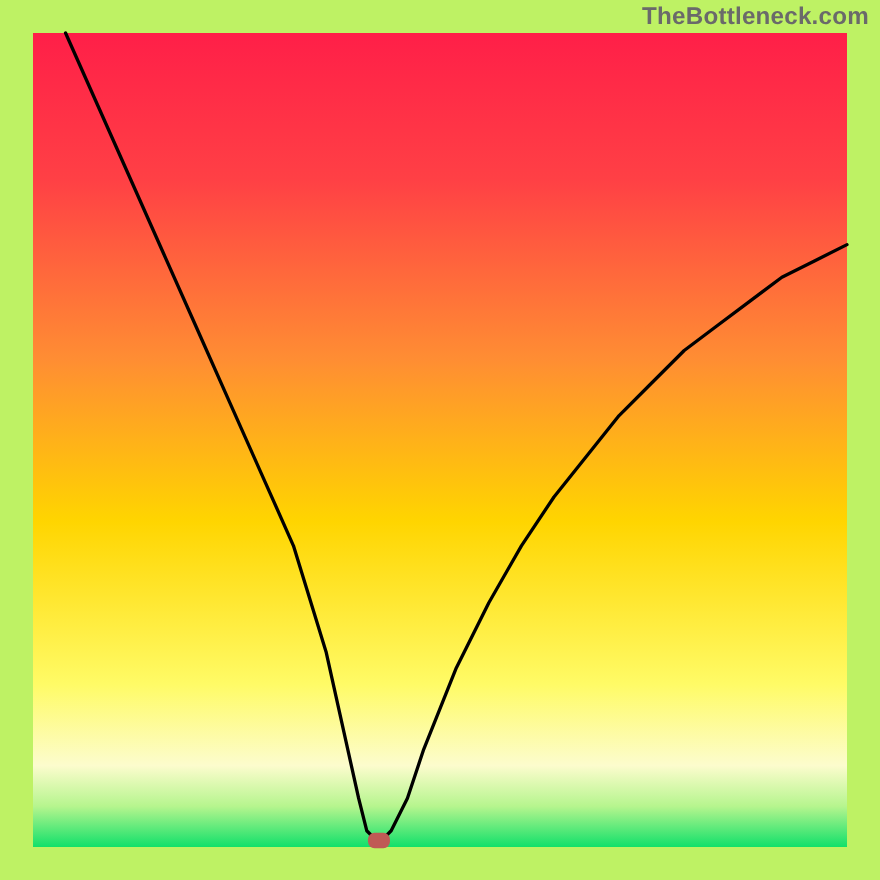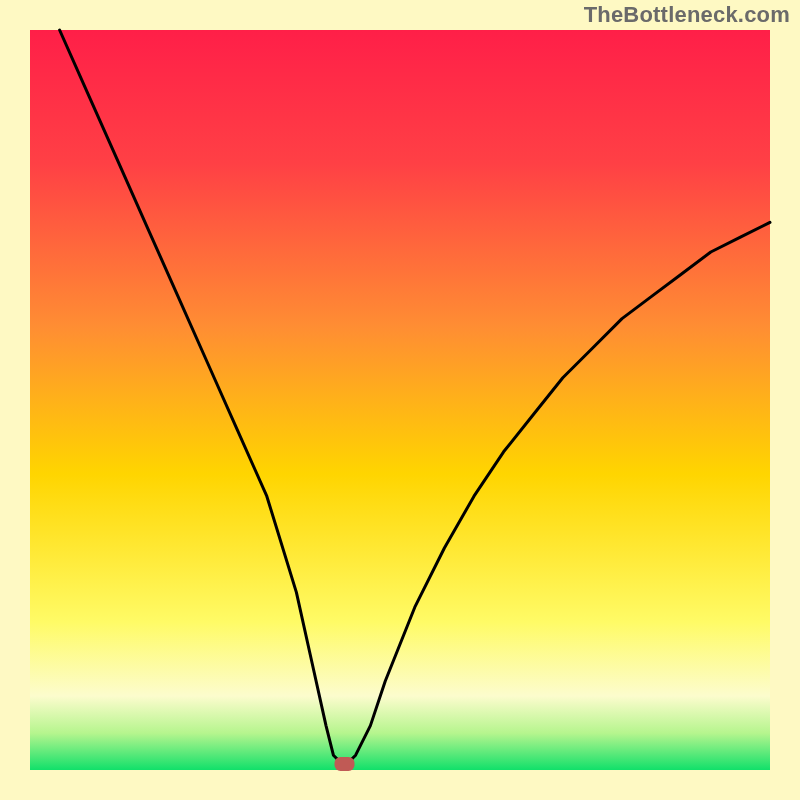--- a/index.html
+++ b/index.html
@@ -8,21 +8,21 @@
     width: 800px;
     height: 800px;
     background: #000;
     overflow: hidden;
     font-family: Arial, Helvetica, sans-serif;
   }
   .frame {
     position: relative;
     width: 800px;
     height: 800px;
-    background: #fef9c3;
+    background: #bef264;
   }
   .watermark {
     position: absolute;
     top: 2px;
     right: 10px;
     color: #6a6a6a;
     font-size: 22px;
     font-weight: 600;
     letter-spacing: 0.2px;
     z-index: 10;

